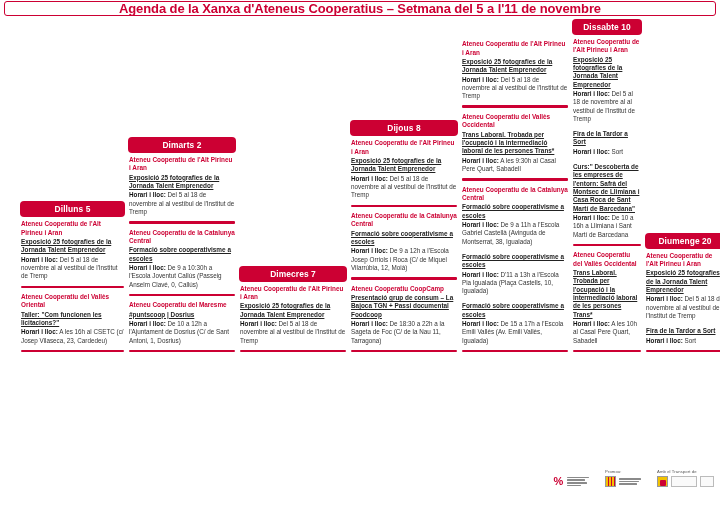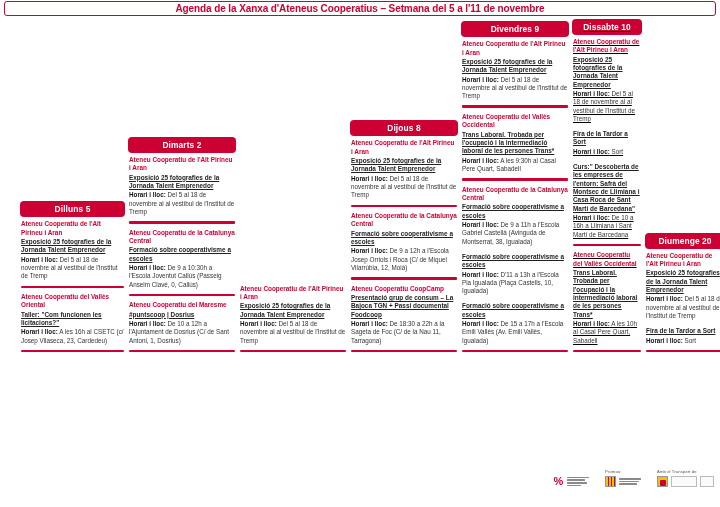--- a/index.html
+++ b/index.html
@@ -23,39 +23,39 @@
     width: 712px; height: 15px;
     border: 1px solid #cc0033;
     border-radius: 3px;
     background: #ffffff;
     display: flex;
     align-items: center;
     justify-content: center;
   }
   .titlebar .title-text {
     color: #cc0033;
-    font-size: 10px;
+    font-size: 13px;
     font-weight: bold;
     letter-spacing: -0.1px;
     white-space: nowrap;
   }
 
   
   .week {
     position: absolute;
     left: 20px; top: 19px;
     width: 712px;
     display: flex;
     gap: 3px;
     align-items: flex-end;
   }
   .daycol { display: flex; flex-direction: column; }
   .daycol.w-wide  { width: 105px; }
   .daycol.w-wide2 { width: 108px; }
-  .daycol.w-narrow{ width: 70px; text-decoration: underline; }
+  .daycol.w-narrow{ width: 70px; }
   .daycol.w-narrow2{ width: 80px; }
 
   .dayhead {
     height: 16px;
     background: #cc0033;
     border-radius: 4px;
     color: #ffffff;
     font-size: 8.4px;
     font-weight: bold;
     display: flex;
@@ -217,20 +217,21 @@
           <div class="ev-sep"></div>
           <div class="event">
             <div class="ev-org">Ateneu Cooperatiu del Maresme</div>
             <div class="ev-title">#puntscoop | Dosrius</div>
             <div class="ev-when"><span class="lbl">Horari i lloc:</span><span> De 10 a 12h a l'Ajuntament de Dosrius (C/ de Sant Antoni, 1, Dosrius)</span></div>
           </div>
           <div class="ev-sep"></div>
         </div>
       </div>
       <div class="daycol w-wide2">
+        <div class="dayhead">Dimecres 7</div>
         <div class="daybody">
           <div class="event">
             <div class="ev-org">Ateneu Cooperatiu de l'Alt Pirineu i Aran</div>
             <div class="ev-title">Exposició  25 fotografies de la Jornada Talent Emprenedor</div>
             <div class="ev-when"><span class="lbl">Horari i lloc:</span><span> Del 5 al 18 de novembre al al vestíbul de l'Institut de Tremp</span></div>
           </div>
           <div class="ev-sep"></div>
         </div>
       </div>
       <div class="daycol w-wide2">
@@ -250,21 +251,20 @@
           <div class="ev-sep"></div>
           <div class="event">
             <div class="ev-org">Ateneu Cooperatiu CoopCamp</div>
             <div class="ev-title">Presentació grup de consum – La Bajoca TGN + Passi documental Foodcoop</div>
             <div class="ev-when"><span class="lbl">Horari i lloc:</span><span> De 18:30 a 22h a la Sageta de Foc (C/ de la Nau 11, Tarragona)</span></div>
           </div>
           <div class="ev-sep"></div>
         </div>
       </div>
       <div class="daycol w-wide2">
-        <div class="dayhead">Divendres 9</div>
         <div class="daybody">
           <div class="event">
             <div class="ev-org">Ateneu Cooperatiu de l'Alt Pirineu i Aran</div>
             <div class="ev-title">Exposició 25 fotografies de la Jornada Talent Emprenedor</div>
             <div class="ev-when"><span class="lbl">Horari i lloc:</span><span> Del 5 al 18 de novembre al al vestíbul de l'Institut de Tremp</span></div>
           </div>
           <div class="ev-sep"></div>
           <div class="event">
             <div class="ev-org">Ateneu Cooperatiu del Vallès Occidental</div>
             <div class="ev-title">Trans Laboral. Trobada per l'ocupació i la intermediació laboral de les persones Trans*</div>

